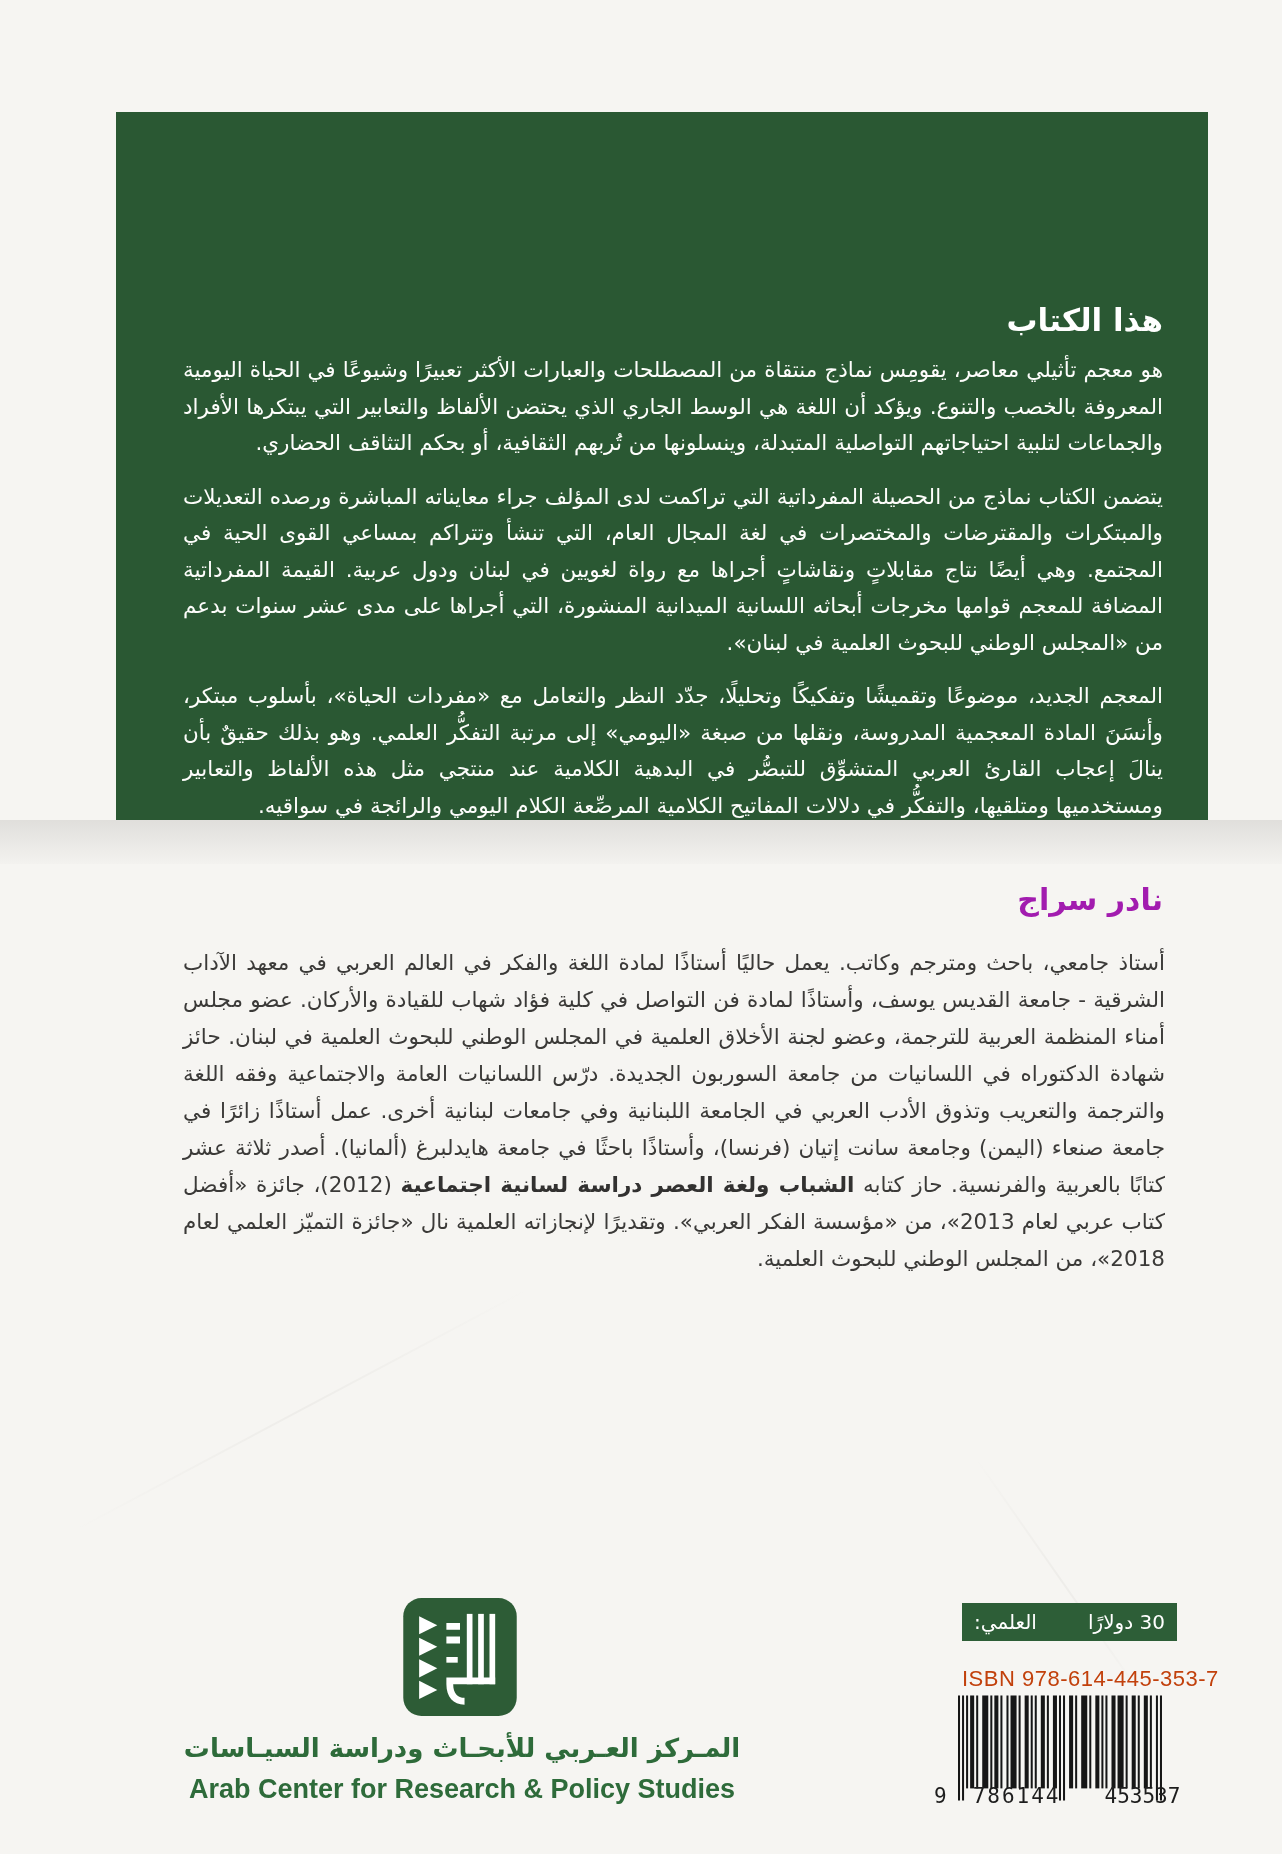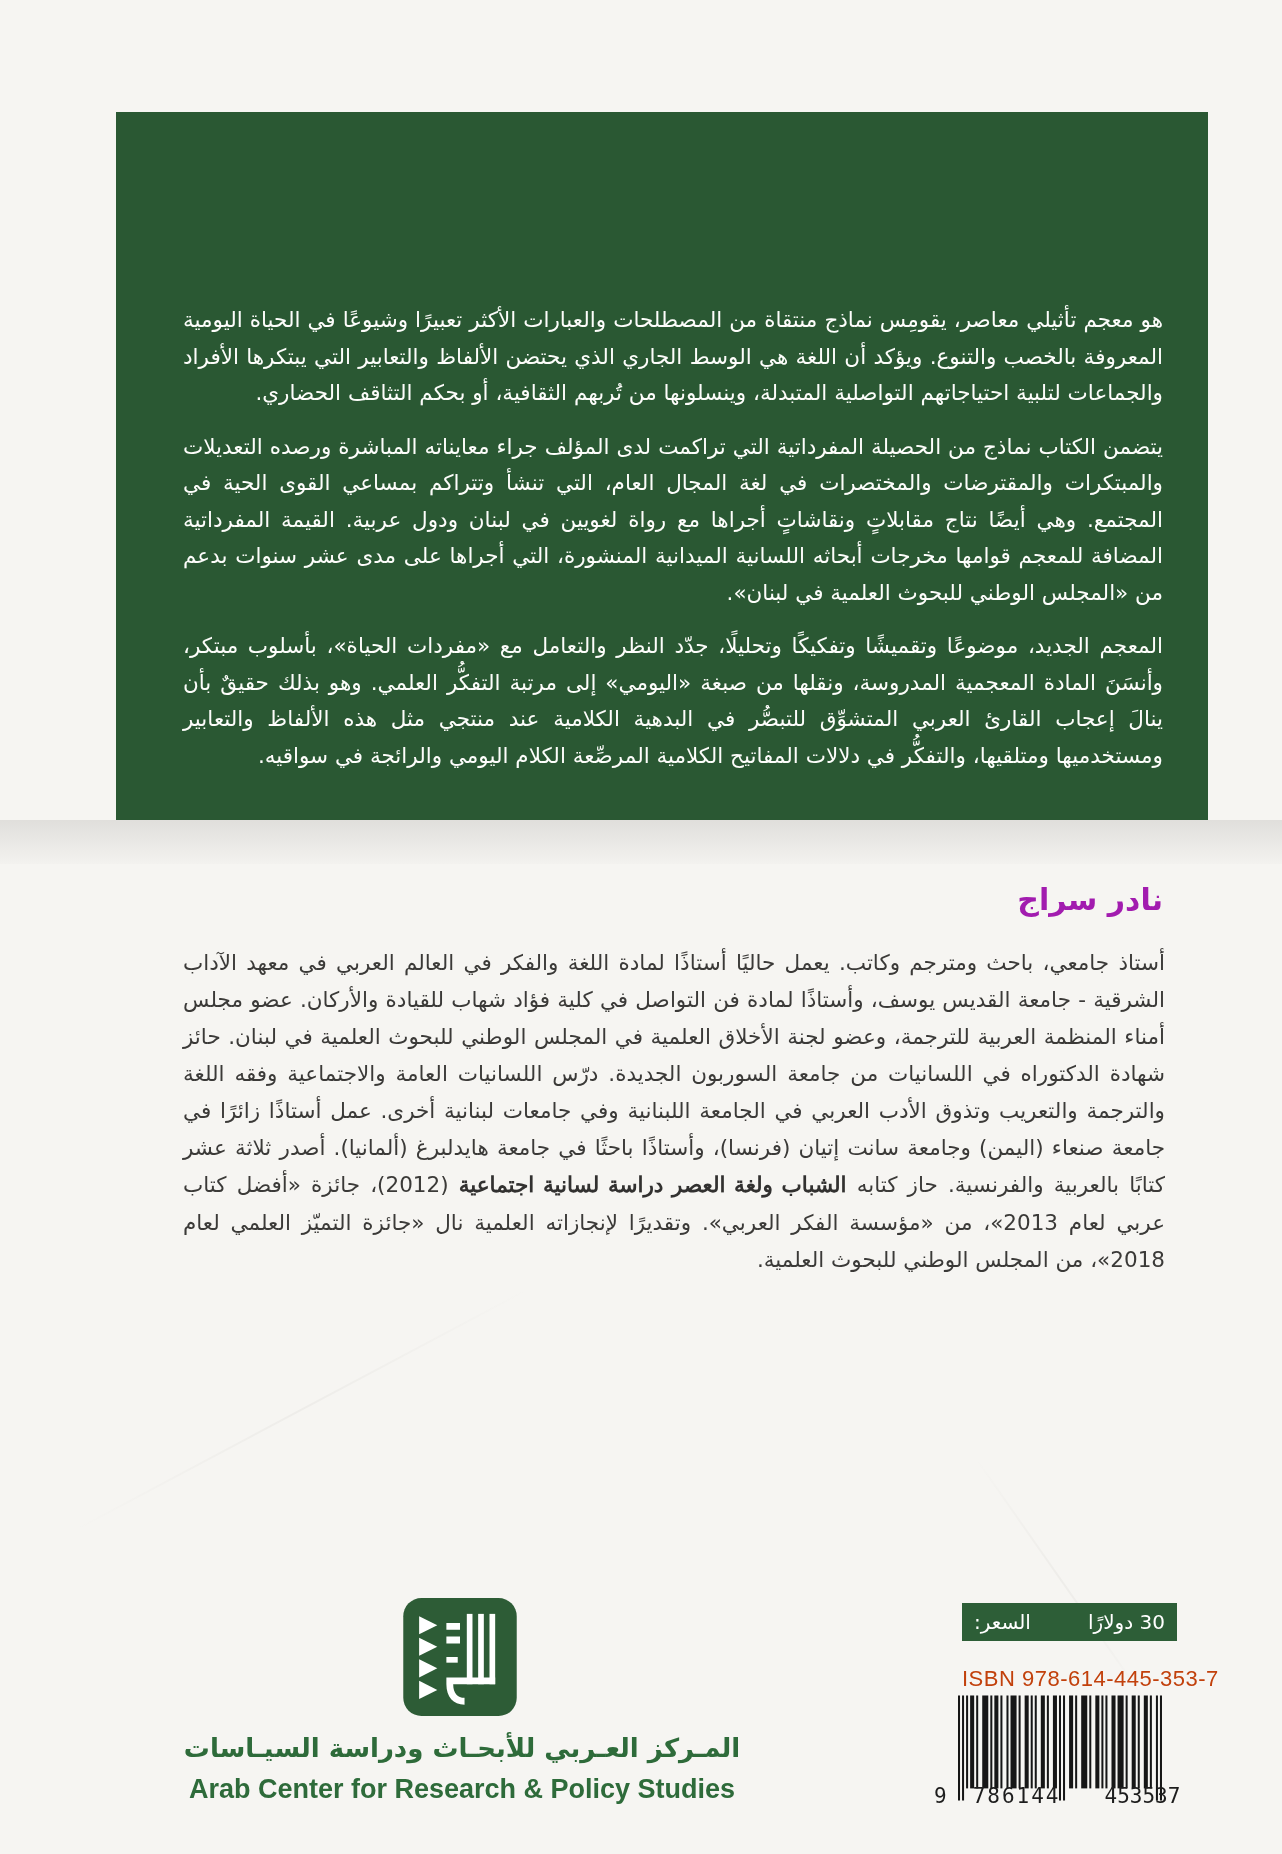--- a/index.html
+++ b/index.html
@@ -47,21 +47,21 @@
   .author-name{
     position:absolute;right:119px;top:882px;margin:0;
     direction:rtl;font-size:30px;font-weight:bold;color:#a21caf;
   }
   .bio{
     position:absolute;left:183px;top:944px;width:982px;margin:0;
     direction:rtl;font-size:21.5px;line-height:37px;
     text-align:justify;text-align-last:right;
     color:#3b3a38;
   }
-  .bio .book-title{font-weight:bold;color:#323130;font-family:Liberation Serif, serif;}
+  .bio .book-title{font-weight:bold;color:#323130;}
 
   
   .logo{
     position:absolute;left:403px;top:1598px;width:114px;height:118px;
   }
   .pub-ar{
     position:absolute;left:112px;top:1733px;width:700px;margin:0;
     direction:rtl;text-align:center;
     font-size:26px;font-weight:bold;color:#2e6b3a;
   }
@@ -97,20 +97,21 @@
 </head>
 <body>
 
 <div class="page">
 
   <div class="crease c1"></div>
   <div class="crease c2"></div>
   <div class="crease c3"></div>
 
   <section class="green-panel">
+    <h1>هذا الكتاب</h1>
     <p>هو معجم تأثيلي معاصر، يقومِس نماذج منتقاة من المصطلحات والعبارات الأكثر تعبيرًا وشيوعًا في الحياة اليومية المعروفة بالخصب والتنوع. ويؤكد أن اللغة هي الوسط الجاري الذي يحتضن الألفاظ والتعابير التي يبتكرها الأفراد والجماعات لتلبية احتياجاتهم التواصلية المتبدلة، وينسلونها من تُربهم الثقافية، أو بحكم التثاقف الحضاري.</p>
     <p>يتضمن الكتاب نماذج من الحصيلة المفرداتية التي تراكمت لدى المؤلف جراء معايناته المباشرة ورصده التعديلات والمبتكرات والمقترضات والمختصرات في لغة المجال العام، التي تنشأ وتتراكم بمساعي القوى الحية في المجتمع. وهي أيضًا نتاج مقابلاتٍ ونقاشاتٍ أجراها مع رواة لغويين في لبنان ودول عربية. القيمة المفرداتية المضافة للمعجم قوامها مخرجات أبحاثه اللسانية الميدانية المنشورة، التي أجراها على مدى عشر سنوات بدعم من «المجلس الوطني للبحوث العلمية في لبنان».</p>
     <p>المعجم الجديد، موضوعًا وتقميشًا وتفكيكًا وتحليلًا، جدّد النظر والتعامل مع «مفردات الحياة»، بأسلوب مبتكر، وأنسَنَ المادة المعجمية المدروسة، ونقلها من صبغة «اليومي» إلى مرتبة التفكُّر العلمي. وهو بذلك حقيقٌ بأن ينالَ إعجاب القارئ العربي المتشوِّق للتبصُّر في البدهية الكلامية عند منتجي مثل هذه الألفاظ والتعابير ومستخدميها ومتلقيها، والتفكُّر في دلالات المفاتيح الكلامية المرصِّعة الكلام اليومي والرائجة في سواقيه.</p>
   </section>
 
   <div class="shade-band"></div>
 
   <h2 class="author-name">نادر سراج</h2>
 
   <p class="bio"><span>أستاذ جامعي، باحث ومترجم وكاتب. يعمل حاليًا أستاذًا لمادة اللغة والفكر في العالم العربي في معهد الآداب الشرقية - جامعة القديس يوسف، وأستاذًا لمادة فن التواصل في كلية فؤاد شهاب للقيادة والأركان. عضو مجلس أمناء المنظمة العربية للترجمة، وعضو لجنة الأخلاق العلمية في المجلس الوطني للبحوث العلمية في لبنان. حائز شهادة الدكتوراه في اللسانيات من جامعة السوربون الجديدة. درّس اللسانيات العامة والاجتماعية وفقه اللغة والترجمة والتعريب وتذوق الأدب العربي في الجامعة اللبنانية وفي جامعات لبنانية أخرى. عمل أستاذًا زائرًا في جامعة صنعاء (اليمن) وجامعة سانت إتيان (فرنسا)، وأستاذًا باحثًا في جامعة هايدلبرغ (ألمانيا). أصدر ثلاثة عشر كتابًا بالعربية والفرنسية. حاز كتابه </span><span class="book-title">الشباب ولغة العصر دراسة لسانية اجتماعية</span><span> (2012)، جائزة «أفضل كتاب عربي لعام 2013»، من «مؤسسة الفكر العربي». وتقديرًا لإنجازاته العلمية نال «جائزة التميّز العلمي لعام 2018»، من المجلس الوطني للبحوث العلمية.</span></p>
@@ -129,21 +130,21 @@
       <path d="M38,22 h12 v6 h-6 v6 h6 v6 h-12 v-6 h6 v-6 h-6 z" fill="#ffffff"></path>
       <rect x="38" y="52" width="10" height="5" fill="#ffffff"></rect>
       <path d="M38,70 h43 v6 h-37 c0,8 4,12 10,12 v6 c-10,0 -16,-7 -16,-18 z" fill="#ffffff"></path>
     </svg>
   </div>
 
   <p class="pub-ar" dir="rtl">المـركز العـربي للأبحـاث ودراسة السيـاسات</p>
   <p class="pub-en">Arab Center for Research &amp; Policy Studies</p>
 
   <div class="price-bar">
-    <span>السعر:</span>
+    <span>العلمي:</span>
     <span>30 دولارًا</span>
   </div>
 
   <p class="isbn">ISBN 978-614-445-353-7</p>
 
   <div class="barcode">
     <svg width="206" height="108" viewBox="0 0 204 104" xmlns="http://www.w3.org/2000/svg">
       <g fill="#161616">
         <rect x="0" y="0" width="2" height="104"></rect>
         <rect x="4" y="0" width="2" height="104"></rect>

